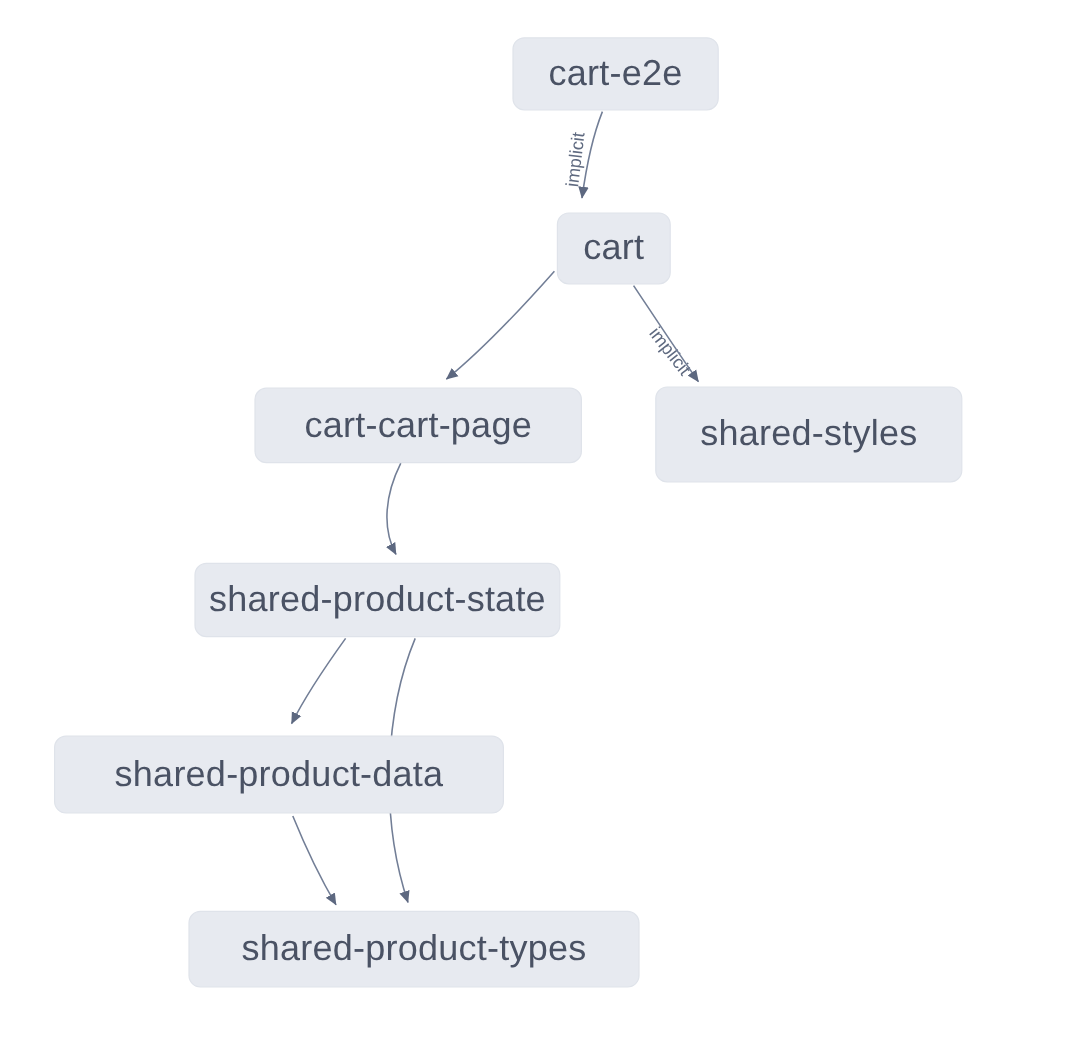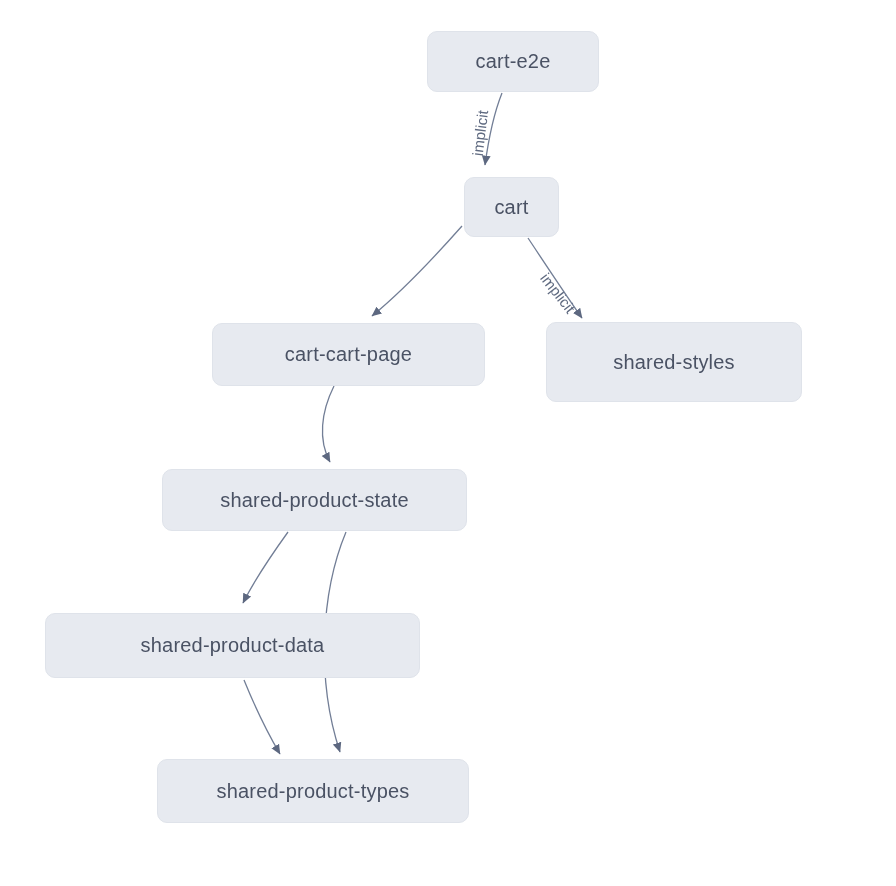--- a/index.html
+++ b/index.html
@@ -52,21 +52,21 @@
     z-index: 3;
     background: var(--node-fill);
     border: 1px solid var(--node-border);
     border-radius: 10px;
     display: flex;
     align-items: center;
     justify-content: center;
     cursor: pointer;
   }
   .node span {
-    font-size: 20px;
+    font-size: 30px;
     color: var(--node-text);
     white-space: nowrap;
     letter-spacing: 0.2px;
   }
 </style>
 </head>
 <body>
 
 <div class="graph">
 
@@ -99,17 +99,17 @@
   </div>
   <div class="node" style="left:546px; top:322px; width:256px; height:80px">
     <span>shared-styles</span>
   </div>
   <div class="node" style="left:162px; top:469px; width:305px; height:62px">
     <span>shared-product-state</span>
   </div>
   <div class="node" style="left:45px; top:613px; width:375px; height:65px">
     <span>shared-product-data</span>
   </div>
-  <div class="node" style="left:157px; top:759px; width:312px; height:64px">
+  <div class="node" style="left:157px; top:759px; width:376px; height:64px">
     <span>shared-product-types</span>
   </div>
 
 </div>
 
 </body></html>

